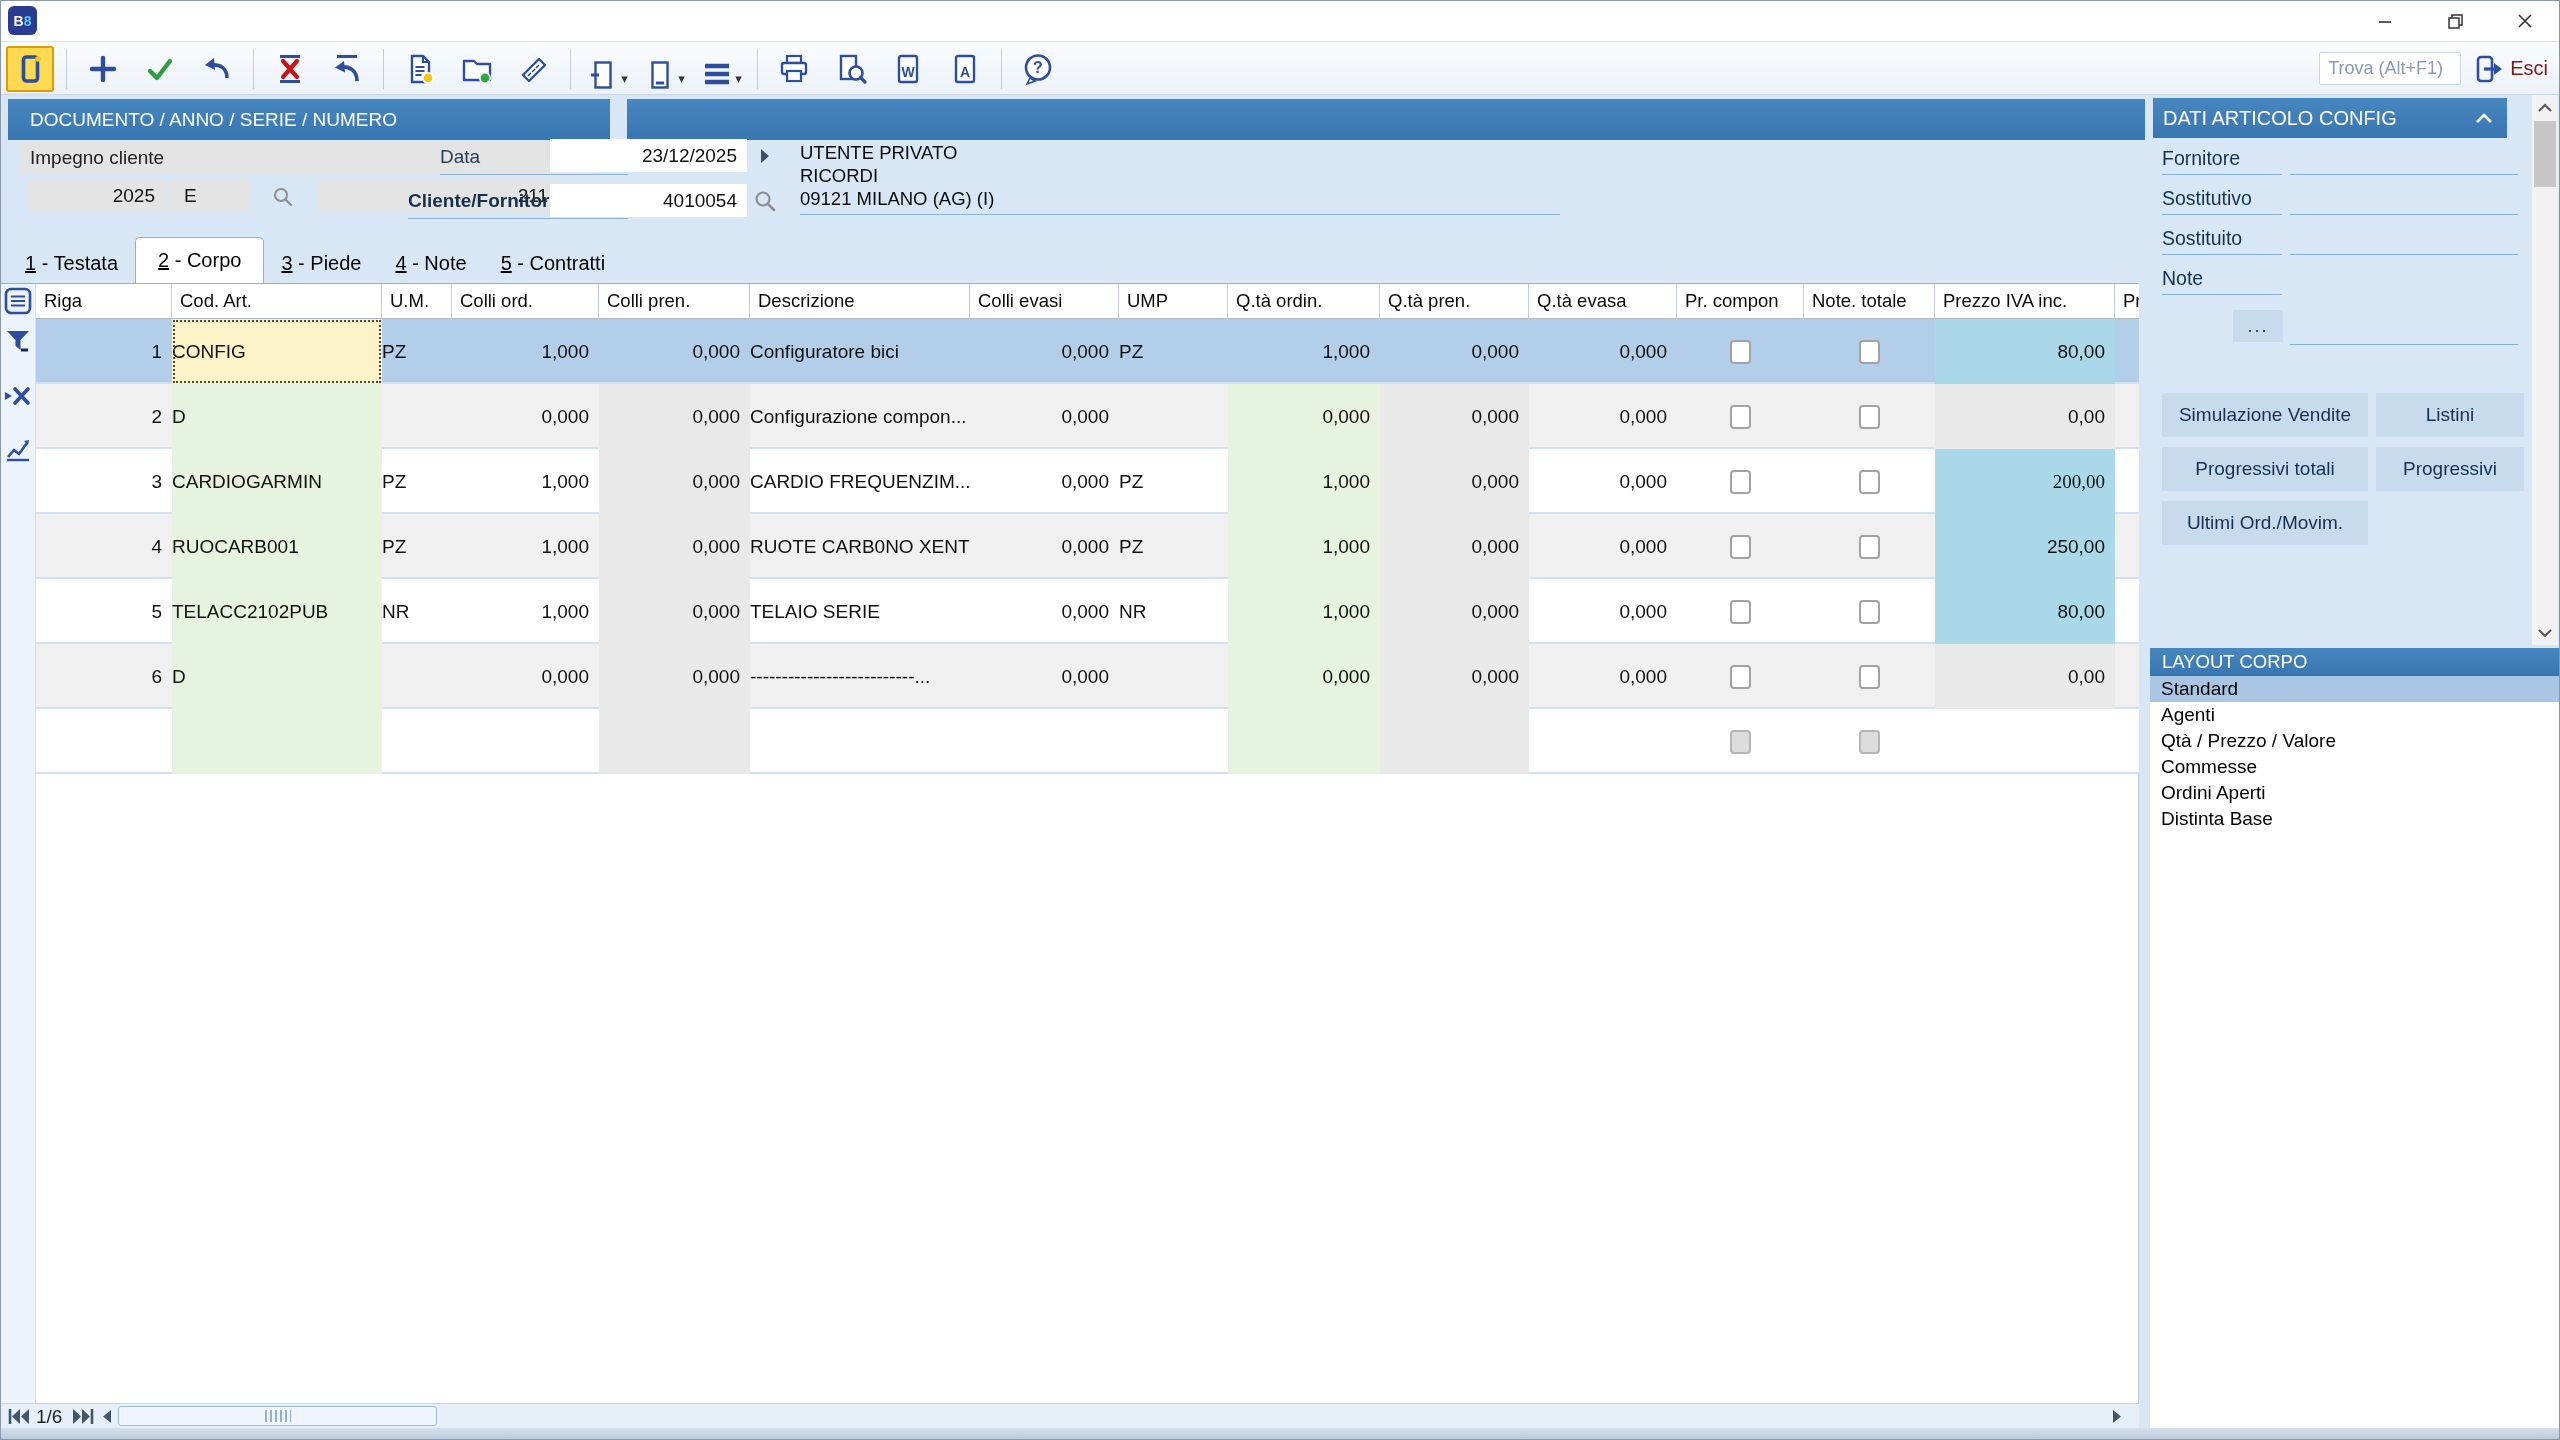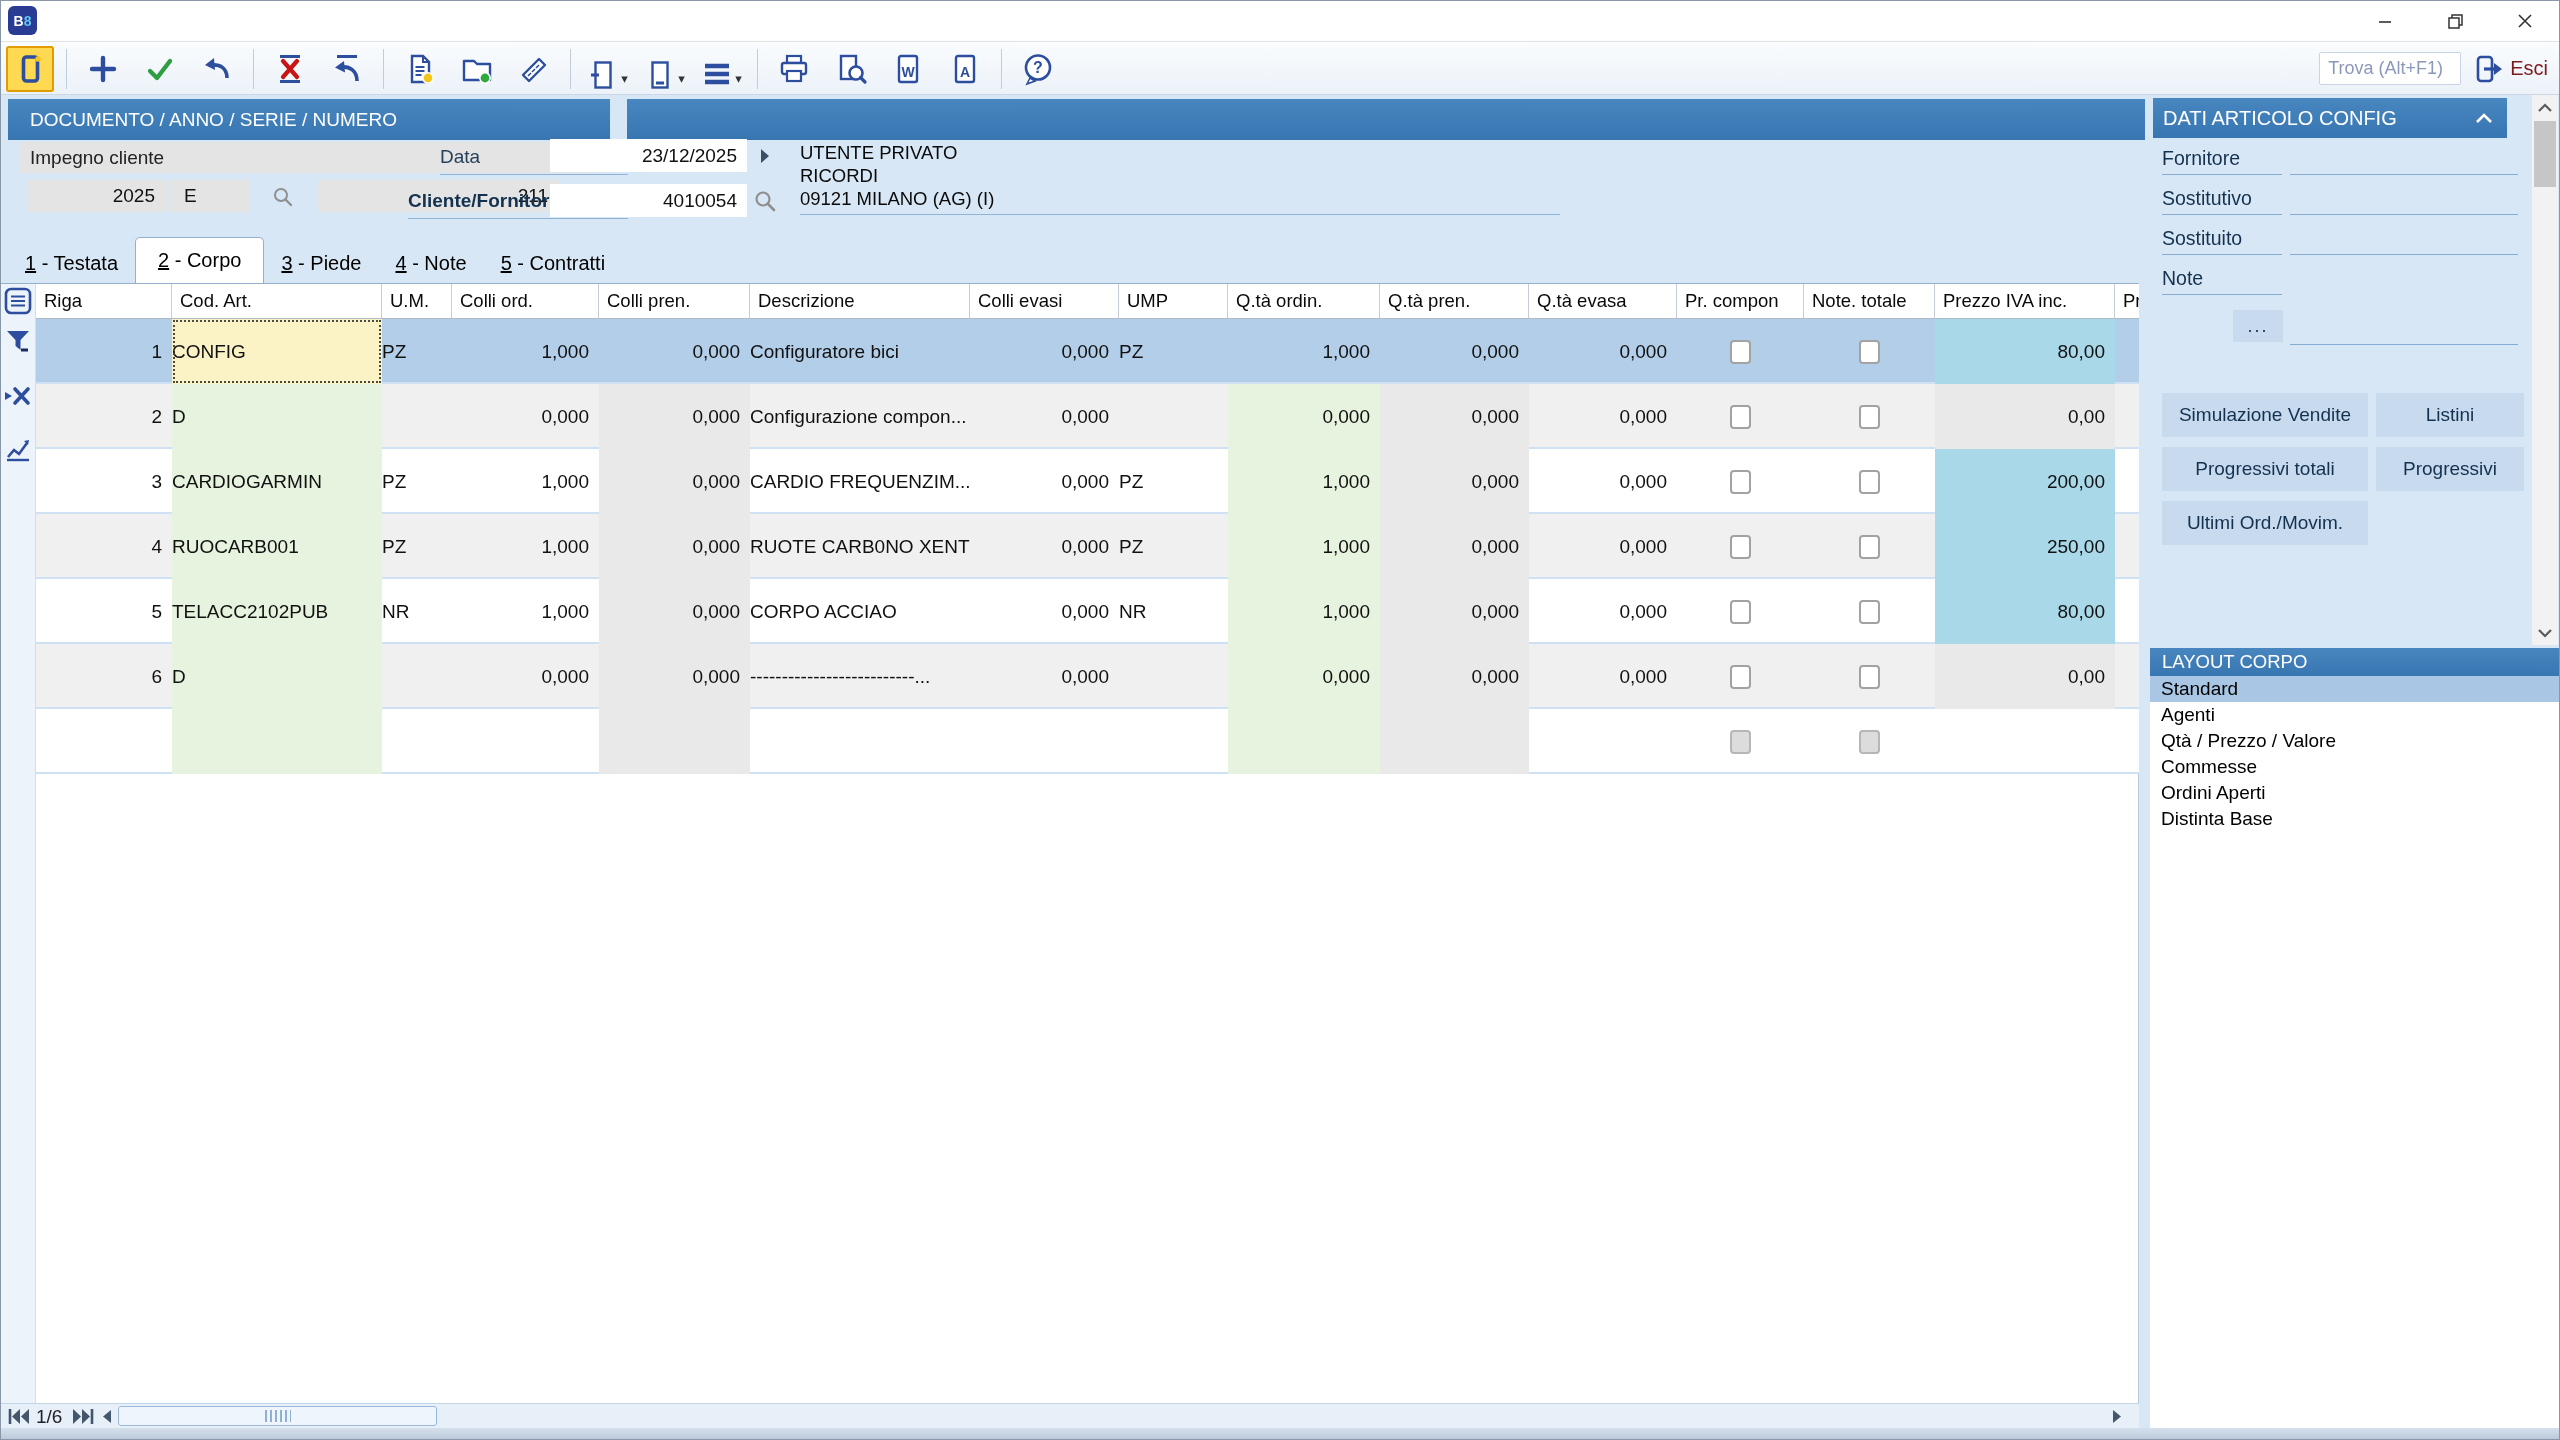--- a/index.html
+++ b/index.html
@@ -416,21 +416,21 @@
         <div class="cell al" style="width: 109px;">PZ</div>
         <div class="cell ar t-green" style="width: 152px;">1,000</div>
         <div class="cell ar t-gray" style="width: 149px;">0,000</div>
         <div class="cell ar" style="width: 148px;">0,000</div>
         <div class="cell al cb-cell" style="width: 127px;">
           <div class="cbx"></div>
         </div>
         <div class="cell al cb-cell" style="width: 131px;">
           <div class="cbx"></div>
         </div>
-        <div class="cell ar t-price" style="width: 180px;">200,00</div>
+        <div class="cell ar t-price" style="width: 180px; font-family: Liberation Serif, serif;">200,00</div>
         <div class="cell al" style="width: 28px;"></div>
       </div>
       <div class="grow zeb">
         <div class="cell ar" style="width: 136px;">4</div>
         <div class="cell al t-green" style="width: 210px;">RUOCARB001</div>
         <div class="cell al" style="width: 70px;">PZ</div>
         <div class="cell ar" style="width: 147px;">1,000</div>
         <div class="cell ar t-gray" style="width: 151px;">0,000</div>
         <div class="cell al" style="width: 220px;">RUOTE CARB0NO XENTIS</div>
         <div class="cell ar" style="width: 149px;">0,000</div>
@@ -446,21 +446,21 @@
         </div>
         <div class="cell ar t-price" style="width: 180px;">250,00</div>
         <div class="cell al" style="width: 28px;"></div>
       </div>
       <div class="grow">
         <div class="cell ar" style="width: 136px;">5</div>
         <div class="cell al t-green" style="width: 210px;">TELACC2102PUB</div>
         <div class="cell al" style="width: 70px;">NR</div>
         <div class="cell ar" style="width: 147px;">1,000</div>
         <div class="cell ar t-gray" style="width: 151px;">0,000</div>
-        <div class="cell al" style="width: 220px;">CORPO ACCIAO</div>
+        <div class="cell al" style="width: 220px;">TELAIO SERIE</div>
         <div class="cell ar" style="width: 149px;">0,000</div>
         <div class="cell al" style="width: 109px;">NR</div>
         <div class="cell ar t-green" style="width: 152px;">1,000</div>
         <div class="cell ar t-gray" style="width: 149px;">0,000</div>
         <div class="cell ar" style="width: 148px;">0,000</div>
         <div class="cell al cb-cell" style="width: 127px;">
           <div class="cbx"></div>
         </div>
         <div class="cell al cb-cell" style="width: 131px;">
           <div class="cbx"></div>

